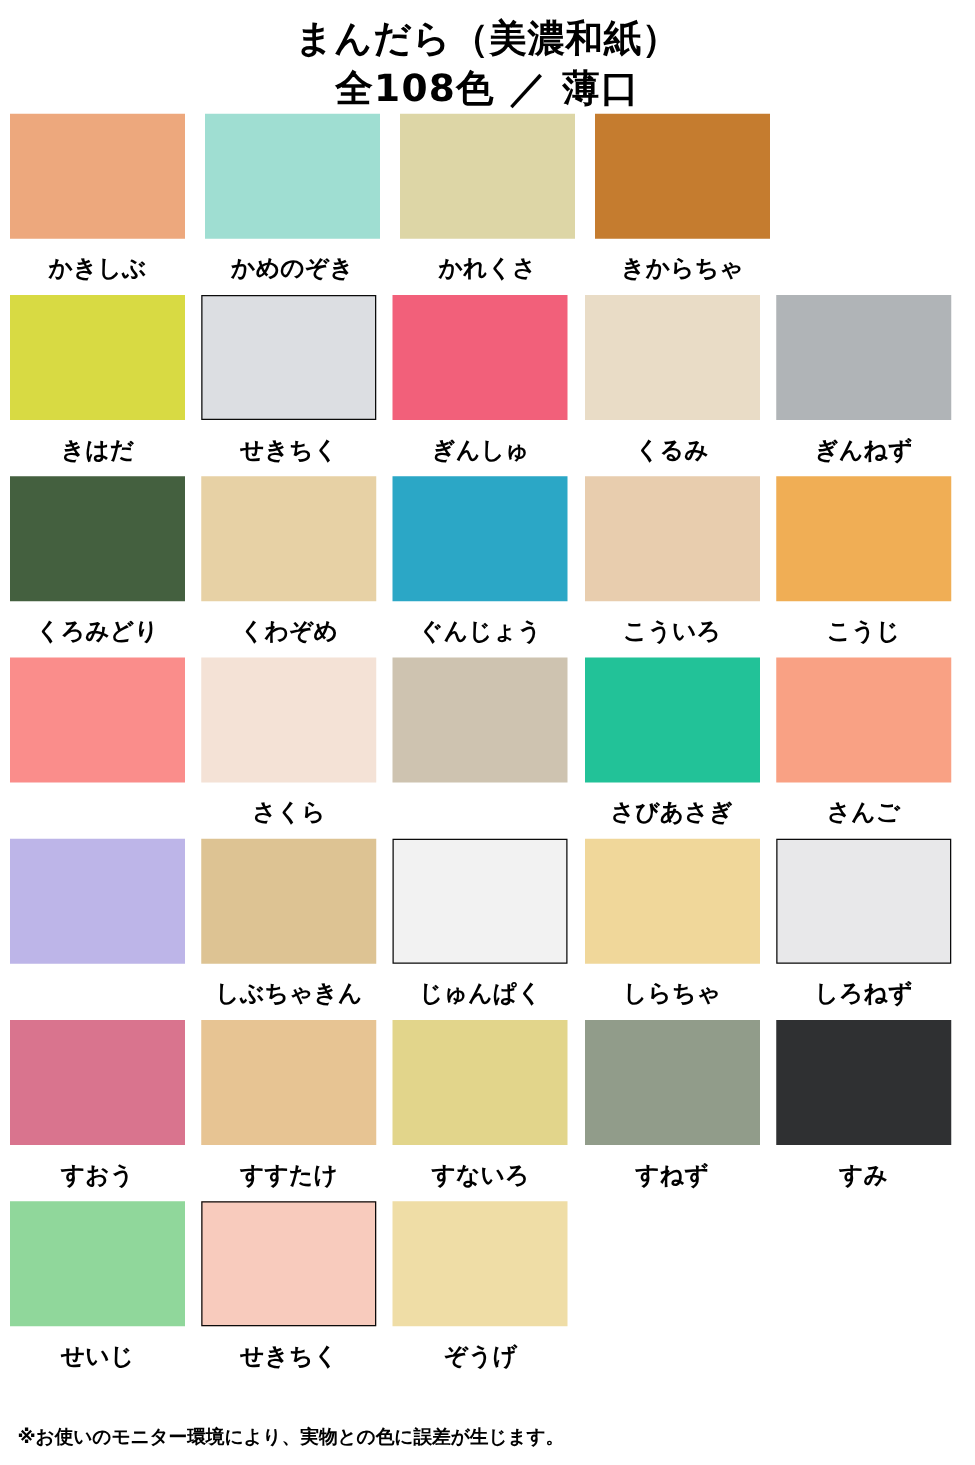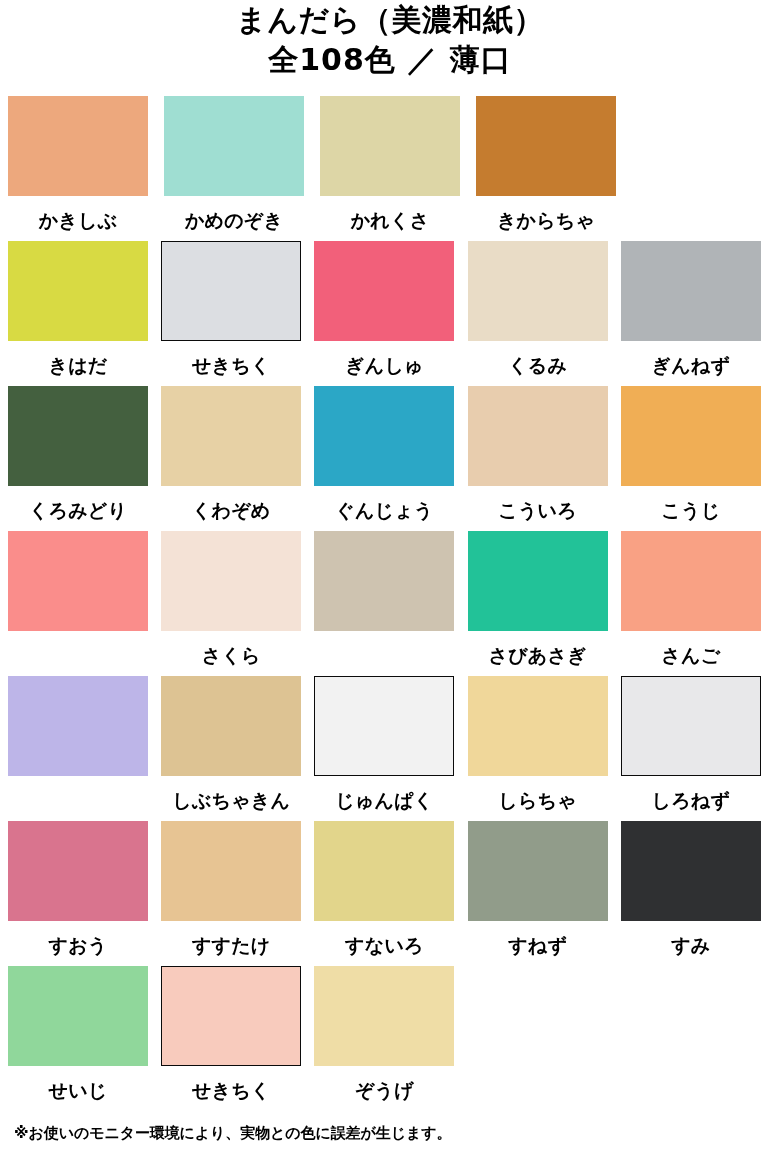--- a/index.html
+++ b/index.html
@@ -14,36 +14,35 @@
     height: 1172px;
     font-family: "DejaVu Sans", "Liberation Sans", sans-serif;
     color: #000000;
     overflow: hidden;
     position: relative;
   }
 
   
   .header {
     text-align: center;
-    padding-top: 0;
+    padding-top: 12px;
   }
   .header .title-line {
     font-size: 30px;
     font-weight: 700;
     letter-spacing: 0.5px;
     line-height: 1.32;
     white-space: nowrap;
   }
   .header .title-line.second {
     letter-spacing: 1px;
   }
 
   
   .grid {
-    margin-top: 17px;
     padding: 0 6px 0 8px;
   }
   .row {
     display: flex;
     height: 145px;
   }
   .cell {
     width: 156px;
     display: flex;
     flex-direction: column;
@@ -68,21 +67,21 @@
     line-height: 1;
     padding-top: 15px;
     letter-spacing: 0.2px;
     white-space: nowrap;
   }
 
   
   .footer {
     position: absolute;
     left: 14px;
-    bottom: 29px;
+    bottom: 13px;
     font-size: 15px;
     font-weight: 700;
     letter-spacing: -0.1px;
     white-space: nowrap;
   }
 </style>
 </head>
 <body>
 
 <div class="header">

